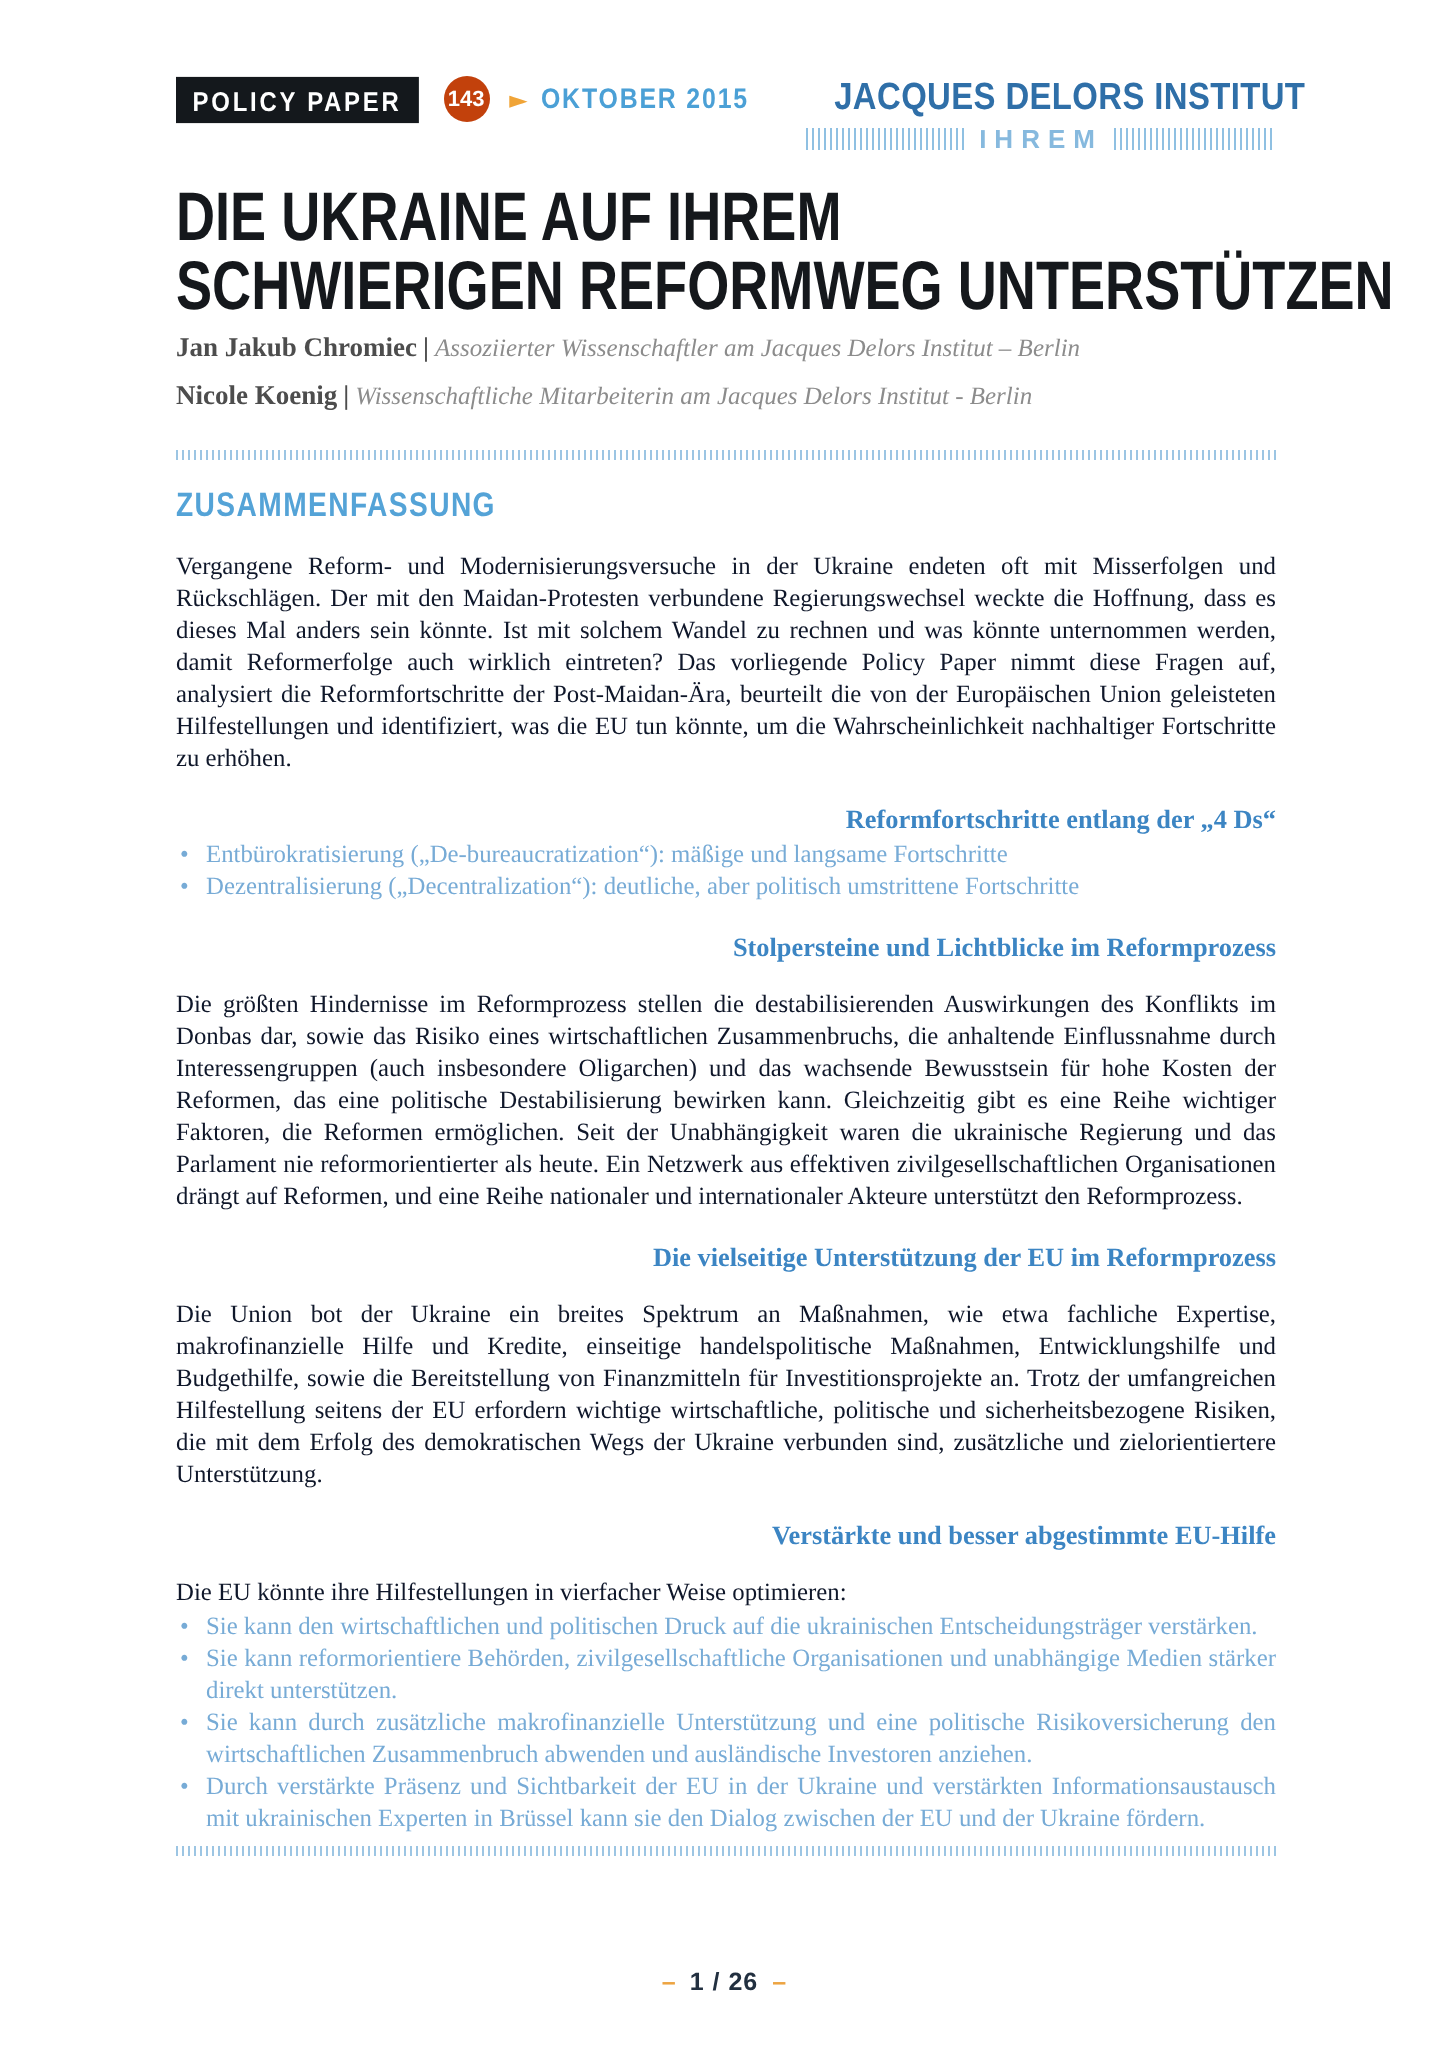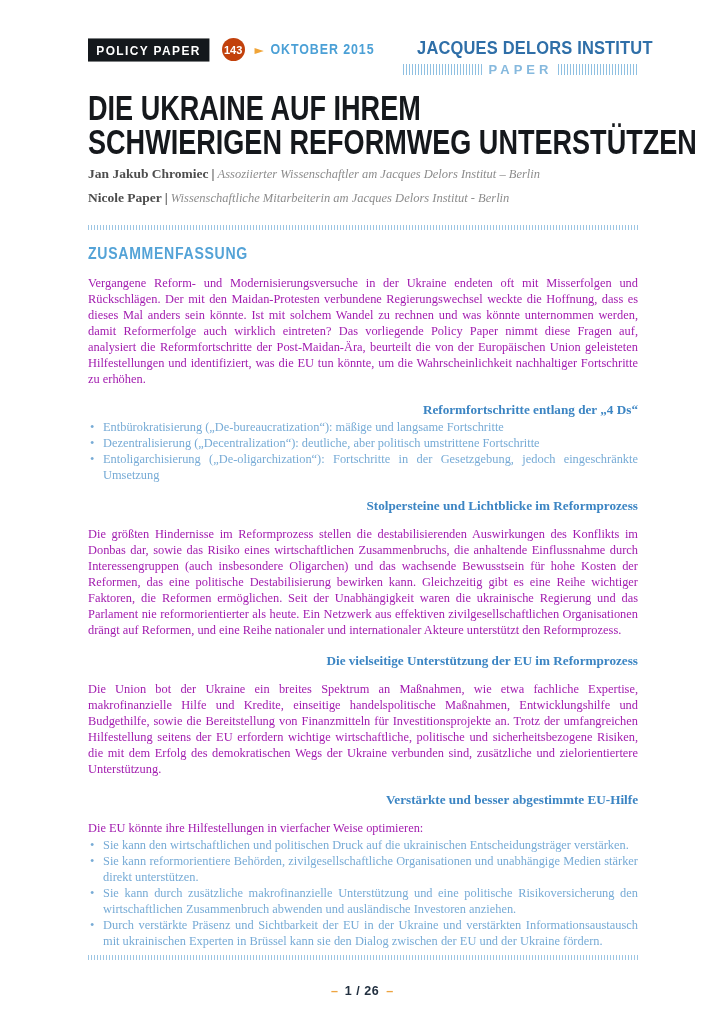--- a/index.html
+++ b/index.html
@@ -77,21 +77,21 @@
   
   .summary-heading {
     margin-top: 15px;
     color: #54a3d7; font-family: "Liberation Sans", sans-serif; font-weight: bold;
     font-size: 16px; letter-spacing: 0.8px;
     transform: scale(0.88, 1.06); transform-origin: 0 50%;
     white-space: nowrap;
   }
   .para {
     margin-top: 12px;
-    color: #a21caf; font-size: 12.4px; line-height: 16px;
+    color: #0f172a; font-size: 12.4px; line-height: 16px;
     text-align: justify;
   }
   .section-heading {
     margin-top: 15px;
     color: #3c85c3; font-weight: bold; font-size: 13.2px; text-align: right;
   }
   ul.bullets { list-style: none; margin-top: 1px; }
   ul.bullets li {
     position: relative; padding-left: 15px;
     color: #77abd6; font-size: 12.4px; line-height: 16px;
@@ -121,51 +121,50 @@
       <div class="badge-cluster">
         <span class="badge-black">POLICY PAPER</span>
         <span class="issue-circle">143</span>
         <span class="arrow-glyph">►</span>
         <span class="issue-date">OKTOBER 2015</span>
       </div>
       <div class="logo">
         <div class="logo-line1">JACQUES DELORS INSTITUT</div>
         <div class="logo-line2">
           <span class="logo-stripe"></span>
-          <span class="logo-city">PAPER</span>
+          <span class="logo-city">IHREM</span>
           <span class="logo-stripe"></span>
         </div>
       </div>
     </div>
 
     <div class="doc-title">
       <div>DIE UKRAINE AUF IHREM</div>
       <div>SCHWIERIGEN REFORMWEG UNTERSTÜTZEN</div>
     </div>
 
     <div>
       <div class="author-line">
         <span class="author-name">Jan Jakub Chromiec</span><span class="author-sep">|</span><span class="author-role">Assoziierter Wissenschaftler am Jacques Delors Institut – Berlin</span>
       </div>
       <div class="author-line">
-        <span class="author-name">Nicole Paper</span><span class="author-sep">|</span><span class="author-role">Wissenschaftliche Mitarbeiterin am Jacques Delors Institut - Berlin</span>
+        <span class="author-name">Nicole Koenig</span><span class="author-sep">|</span><span class="author-role">Wissenschaftliche Mitarbeiterin am Jacques Delors Institut - Berlin</span>
       </div>
     </div>
 
     <div class="stripe-divider"></div>
 
     <div class="summary-heading">ZUSAMMENFASSUNG</div>
 
     <p class="para">Vergangene Reform- und Modernisierungsversuche in der Ukraine endeten oft mit Misserfolgen und Rückschlägen. Der mit den Maidan-Protesten verbundene Regierungswechsel weckte die Hoffnung, dass es dieses Mal anders sein könnte. Ist mit solchem Wandel zu rechnen und was könnte unternommen werden, damit Reformerfolge auch wirklich eintreten? Das vorliegende Policy Paper nimmt diese Fragen auf, analysiert die Reformfortschritte der Post-Maidan-Ära, beurteilt die von der Europäischen Union geleisteten Hilfestellungen und identifiziert, was die EU tun könnte, um die Wahrscheinlichkeit nachhaltiger Fortschritte zu erhöhen.</p>
 
     <div class="section-heading">Reformfortschritte entlang der „4 Ds“</div>
     <ul class="bullets">
       <li>Entbürokratisierung („De-bureaucratization“): mäßige und langsame Fortschritte</li>
       <li>Dezentralisierung („Decentralization“): deutliche, aber politisch umstrittene Fortschritte</li>
-      <li>Entoligarchisierung („De-oligarchization“): Fortschritte in der Gesetzgebung, jedoch eingeschränkte Umsetzung</li>
     </ul>
 
     <div class="section-heading">Stolpersteine und Lichtblicke im Reformprozess</div>
     <p class="para">Die größten Hindernisse im Reformprozess stellen die destabilisierenden Auswirkungen des Konflikts im Donbas dar, sowie das Risiko eines wirtschaftlichen Zusammenbruchs, die anhaltende Einflussnahme durch Interessengruppen (auch insbesondere Oligarchen) und das wachsende Bewusstsein für hohe Kosten der Reformen, das eine politische Destabilisierung bewirken kann. Gleichzeitig gibt es eine Reihe wichtiger Faktoren, die Reformen ermöglichen. Seit der Unabhängigkeit waren die ukrainische Regierung und das Parlament nie reformorientierter als heute. Ein Netzwerk aus effektiven zivilgesellschaftlichen Organisationen drängt auf Reformen, und eine Reihe nationaler und internationaler Akteure unterstützt den Reformprozess.</p>
 
     <div class="section-heading">Die vielseitige Unterstützung der EU im Reformprozess</div>
     <p class="para">Die Union bot der Ukraine ein breites Spektrum an Maßnahmen, wie etwa fachliche Expertise, makrofinanzielle Hilfe und Kredite, einseitige handelspolitische Maßnahmen, Entwicklungshilfe und Budgethilfe, sowie die Bereitstellung von Finanzmitteln für Investitionsprojekte an. Trotz der umfangreichen Hilfestellung seitens der EU erfordern wichtige wirtschaftliche, politische und sicherheitsbezogene Risiken, die mit dem Erfolg des demokratischen Wegs der Ukraine verbunden sind, zusätzliche und zielorientiertere Unterstützung.</p>
 
     <div class="section-heading">Verstärkte und besser abgestimmte EU-Hilfe</div>
     <p class="para">Die EU könnte ihre Hilfestellungen in vierfacher Weise optimieren:</p>

